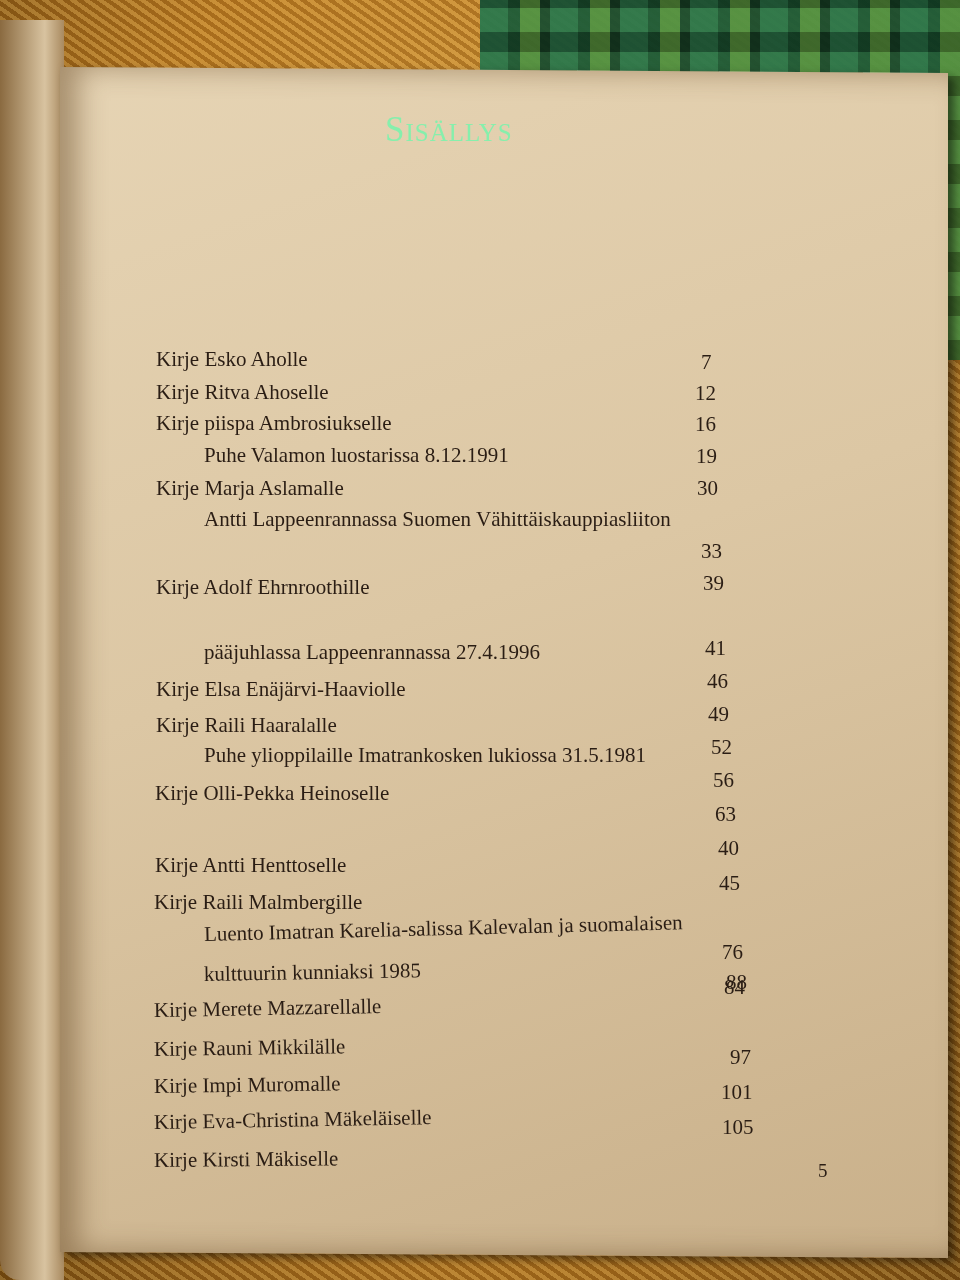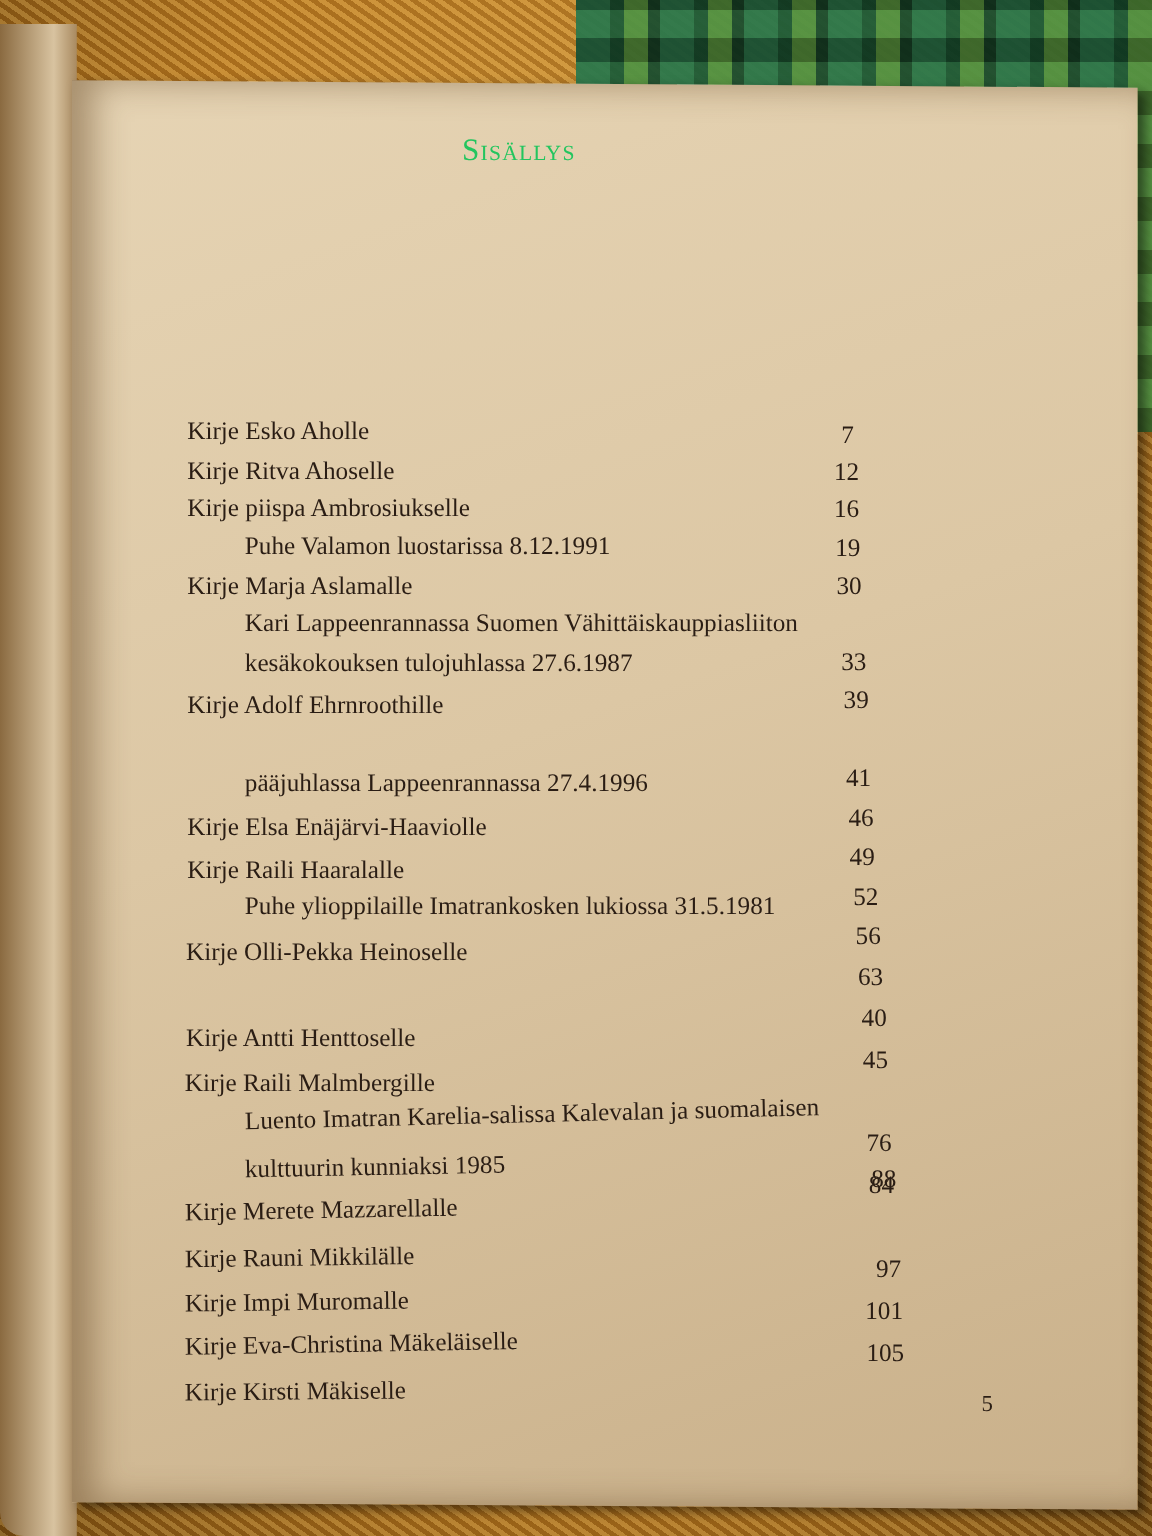--- a/index.html
+++ b/index.html
@@ -15,21 +15,21 @@
       #1a5a3a;opacity:0.95;}
   .bg-cloth::after{content:"";position:absolute;inset:0;
     background:repeating-linear-gradient(0deg, rgba(0,0,0,0.25) 0 20px, rgba(120,200,120,0.15) 20px 44px);}
   .left-page{position:absolute;left:0;top:20px;width:64px;height:1260px;
     background:linear-gradient(90deg,#8a6a40 0%,#d8c3a0 70%,#a98a60 100%);
     border-radius:0 0 0 20px;}
   .page{position:absolute;left:60px;top:70px;width:888px;height:1185px;
     background:linear-gradient(160deg,#e6d4b4 0%,#dcc7a4 45%,#c9b08a 100%);
     box-shadow:6px 4px 10px rgba(0,0,0,0.5), inset 18px 0 28px rgba(90,60,25,0.45);
     transform:skewY(0.4deg);}
-  .title{position:absolute;left:385px;top:110px;font-size:26px;color:#22c55e;
+  .title{position:absolute;left:385px;top:110px;font-size:35px;color:#86efac;
     letter-spacing:1px;font-variant:small-caps;text-align:right;}
   .toc{position:absolute;left:0;top:0;width:960px;height:1280px;}
   .entry{position:absolute;font-size:21px;color:#2a1d14;white-space:nowrap;}
   .pg{position:absolute;font-size:21px;color:#2a1d14;}
   .folio{position:absolute;left:818px;top:1160px;font-size:19px;color:#2a1d14;}
 </style>
 </head>
 <body>
 
 <div class="bg-straw"></div>
@@ -48,23 +48,22 @@
 
   <span class="entry" style="left:156px;top:411px">Kirje piispa Ambrosiukselle</span>
   <span class="pg" style="left:695px;top:412px">16</span>
 
   <span class="entry" style="left:204px;top:443px">Puhe Valamon luostarissa 8.12.1991</span>
   <span class="pg" style="left:696px;top:444px">19</span>
 
   <span class="entry" style="left:156px;top:476px">Kirje Marja Aslamalle</span>
   <span class="pg" style="left:697px;top:476px">30</span>
 
-  <span class="entry" style="left:204px;top:507px">Kari Lappeenrannassa Suomen Vähittäiskauppiasliiton</span>
+  <span class="entry" style="left:204px;top:507px">Antti Lappeenrannassa Suomen Vähittäiskauppiasliiton</span>
 
-  <span class="entry" style="left:204px;top:540px">kesäkokouksen tulojuhlassa 27.6.1987</span>
   <span class="pg" style="left:701px;top:539px">33</span>
 
   <span class="entry" style="left:156px;top:575px">Kirje Adolf Ehrnroothille</span>
   <span class="pg" style="left:703px;top:571px">39</span>
 
 
   <span class="entry" style="left:204px;top:640px">pääjuhlassa Lappeenrannassa 27.4.1996</span>
   <span class="pg" style="left:705px;top:636px">41</span>
 
   <span class="entry" style="left:156px;top:677px">Kirje Elsa Enäjärvi-Haaviolle</span>

